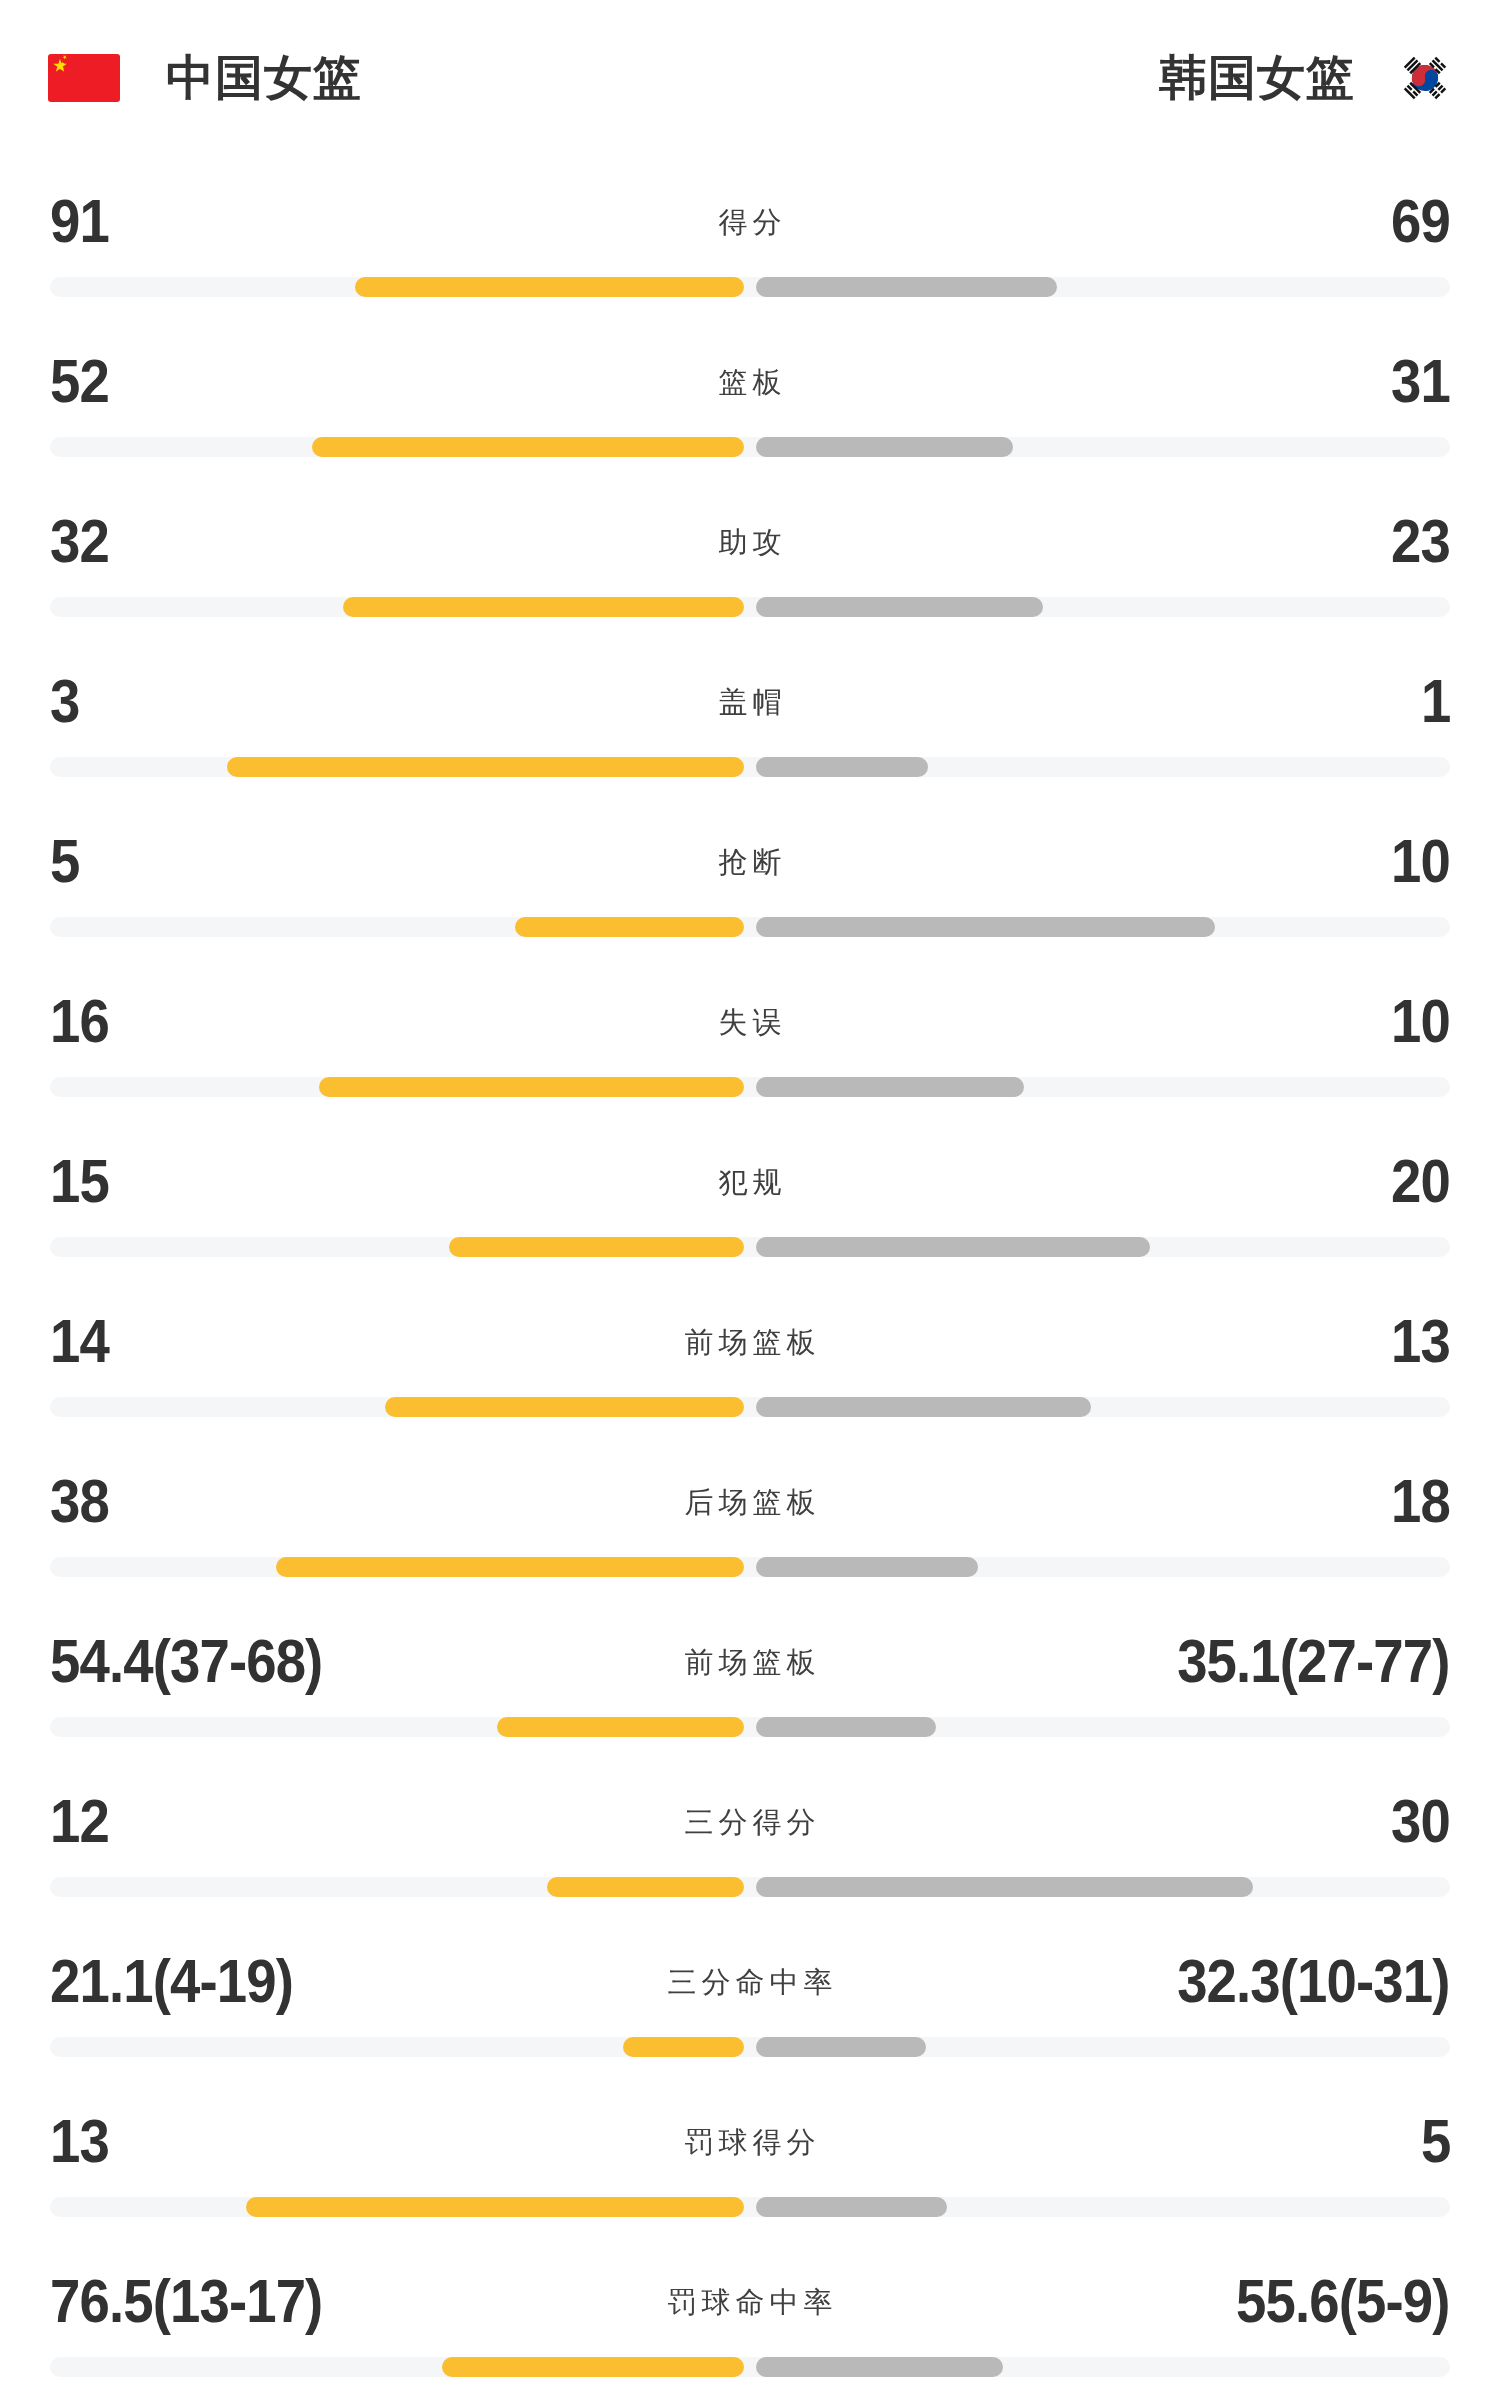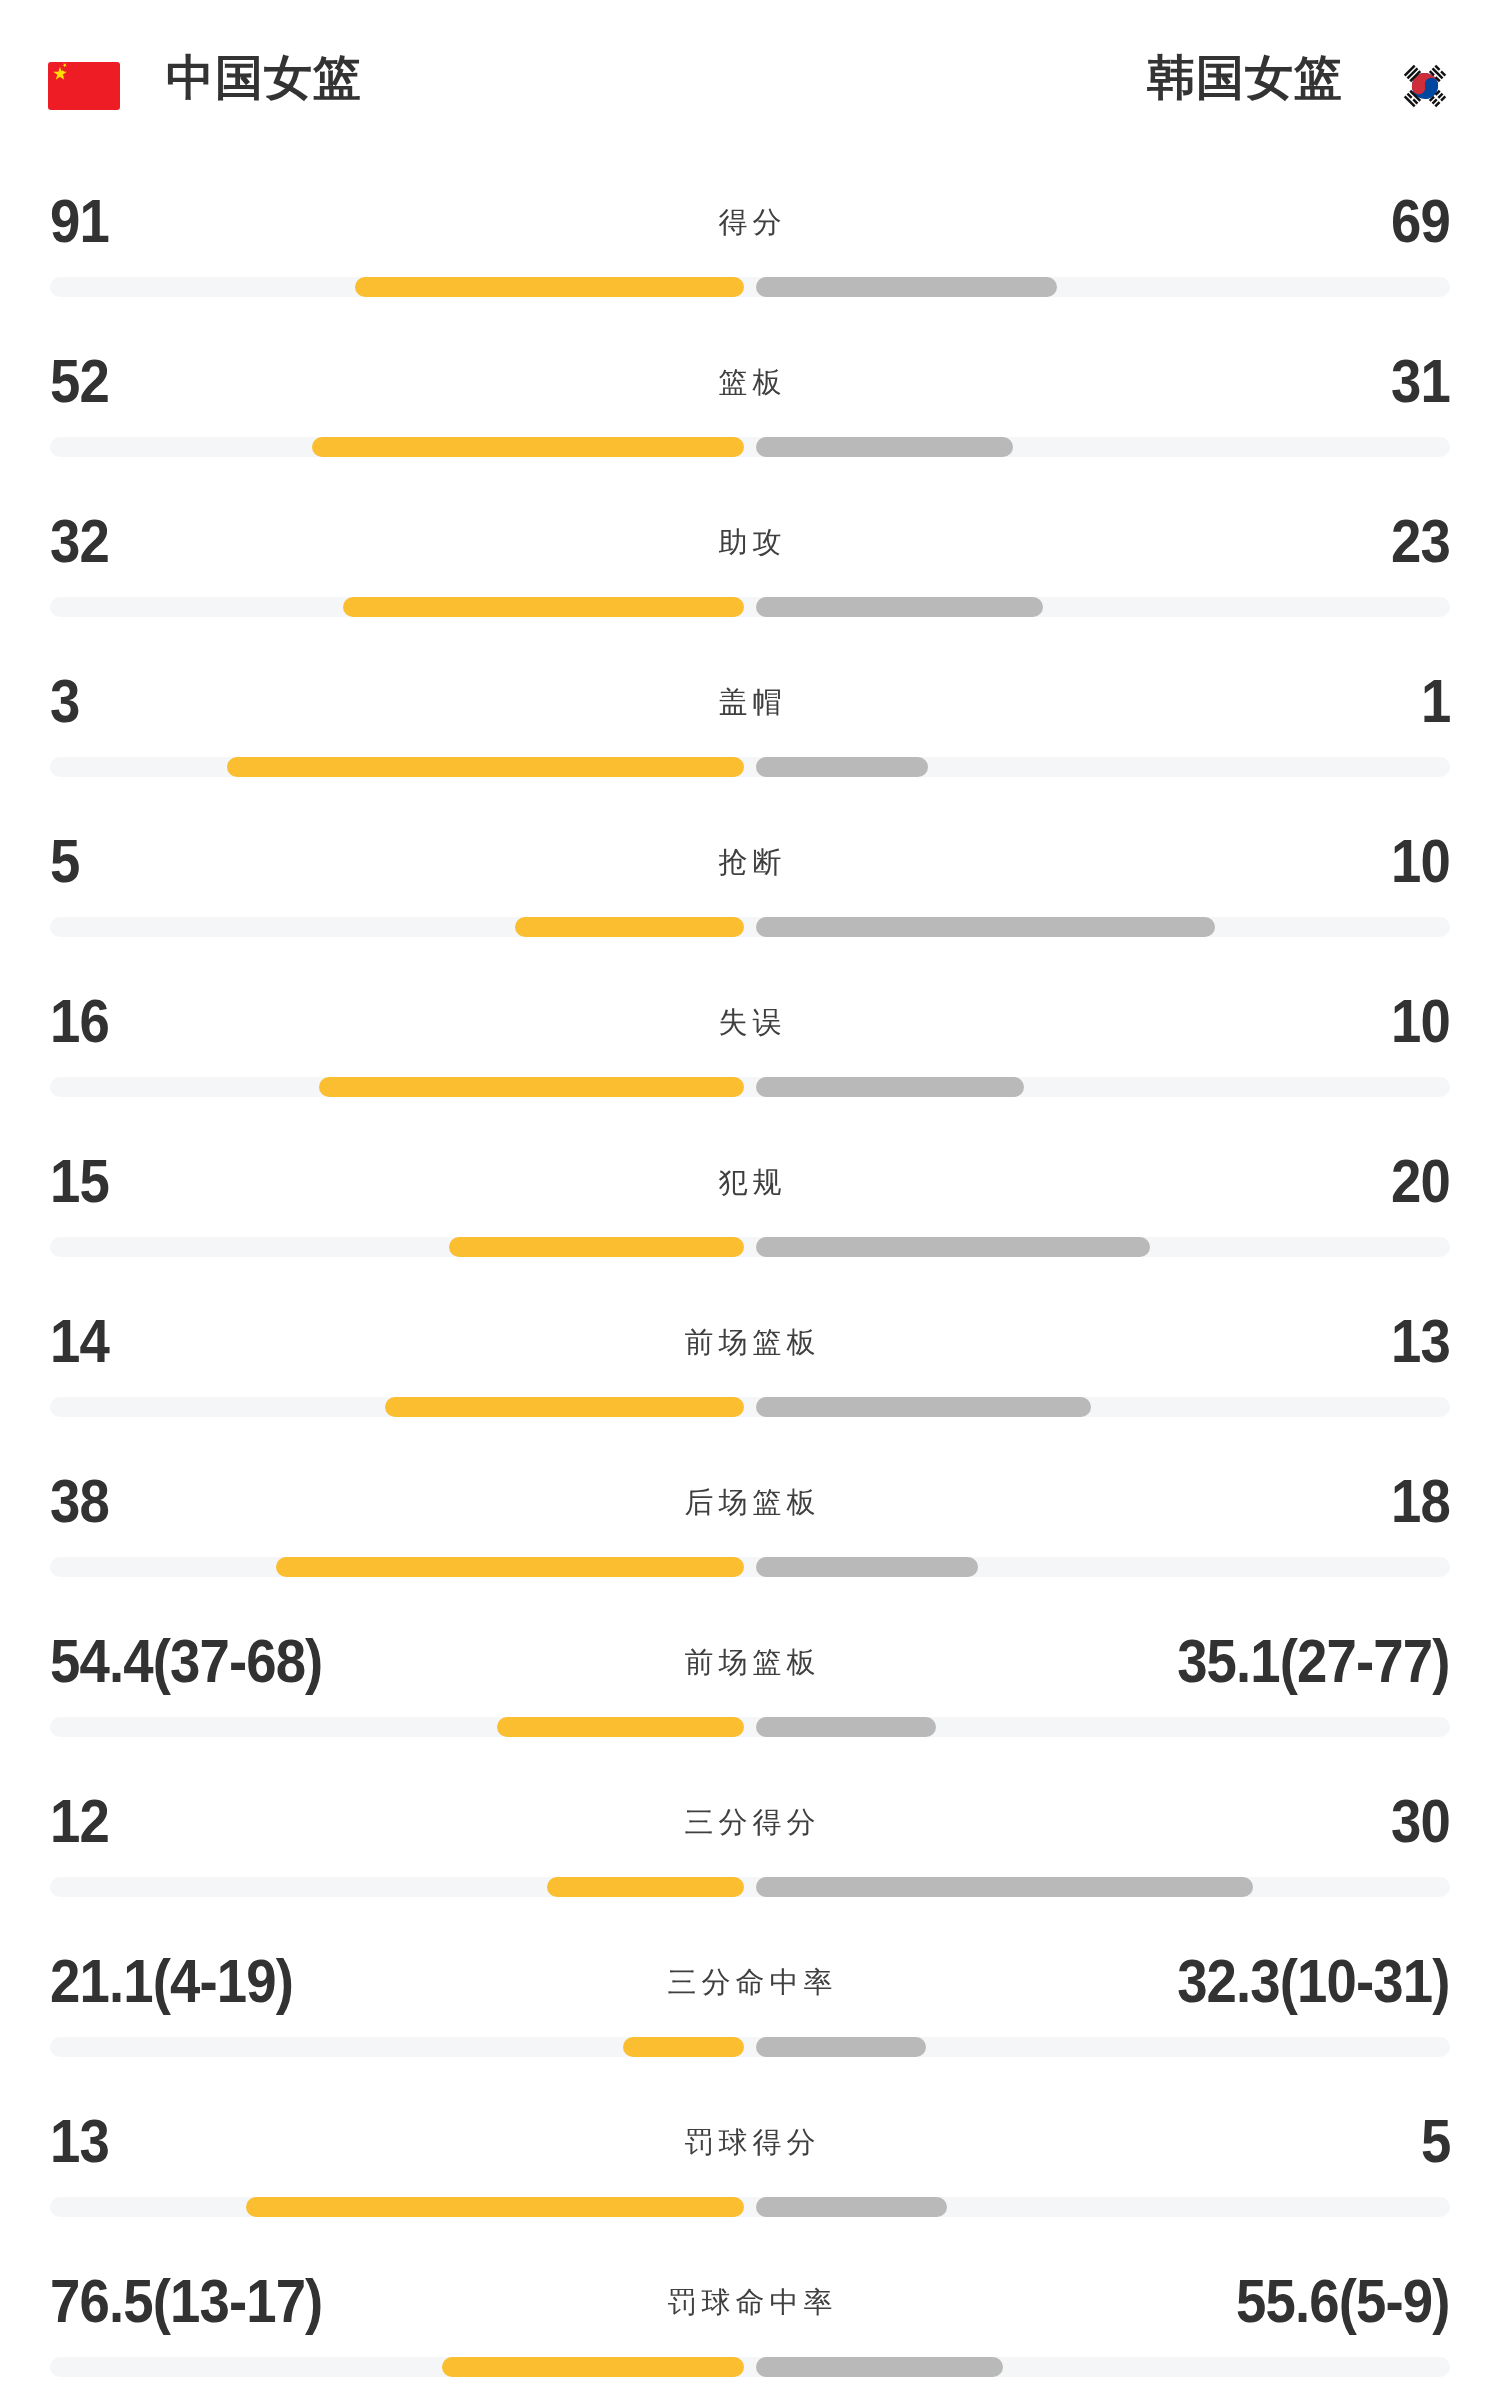--- a/index.html
+++ b/index.html
@@ -9,27 +9,27 @@
     -webkit-font-smoothing:antialiased;
   }
   .page{position:relative;width:1500px;height:2400px;}
 
   
   .header{
     position:absolute;top:0;left:0;right:0;height:140px;
     display:flex;align-items:center;justify-content:space-between;
     padding:16px 37px 0 48px;box-sizing:border-box;
   }
-  .team{display:flex;align-items:flex-end;}
+  .team{display:flex;align-items:center;}
   .team-name{
     font-size:48px;font-weight:600;color:var(--team-text);
     letter-spacing:1px;white-space:nowrap;
   }
   .team-home .team-name{margin-left:46px;}
-  .team-away .team-name{margin-right:44px;}
+  .team-away .team-name{margin-right:32px;}
   .flag{display:block;}
   .flag-cn{width:72px;height:48px;border-radius:3px;}
 
   
   .rows{position:absolute;top:140px;left:0;right:0;}
   .stat-row{position:relative;height:160px;}
   .value{
     position:absolute;top:83px;transform:translateY(-54%);
     font-size:62px;font-weight:700;color:var(--num-text);
     letter-spacing:-1px;white-space:nowrap;

